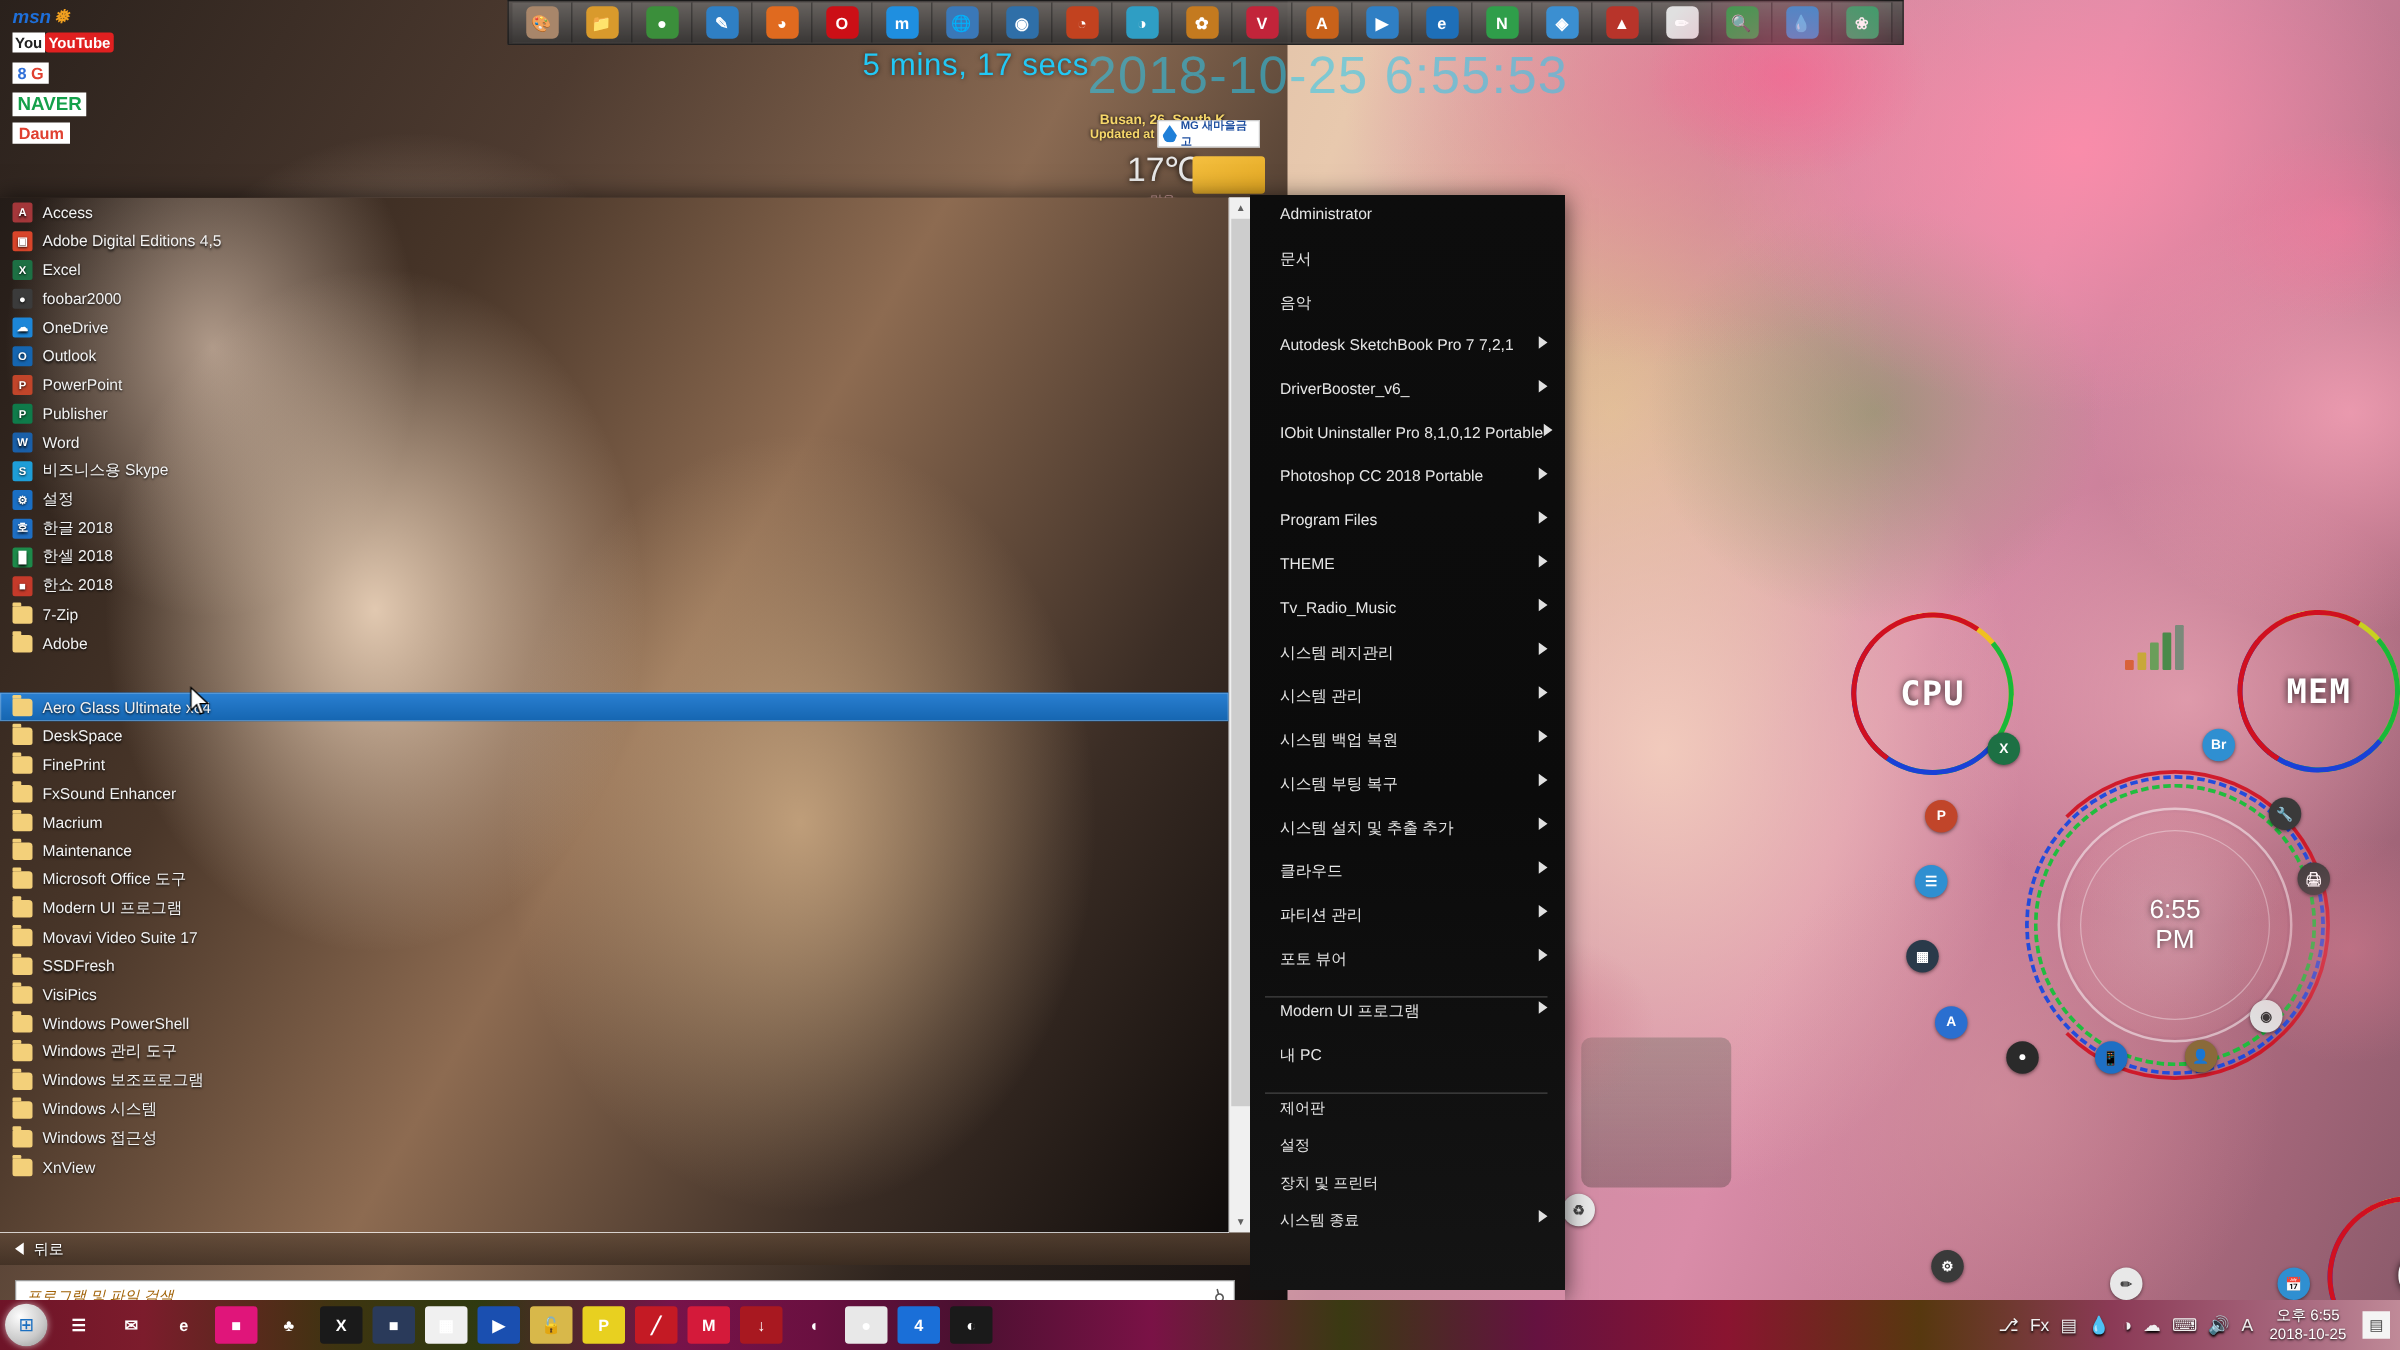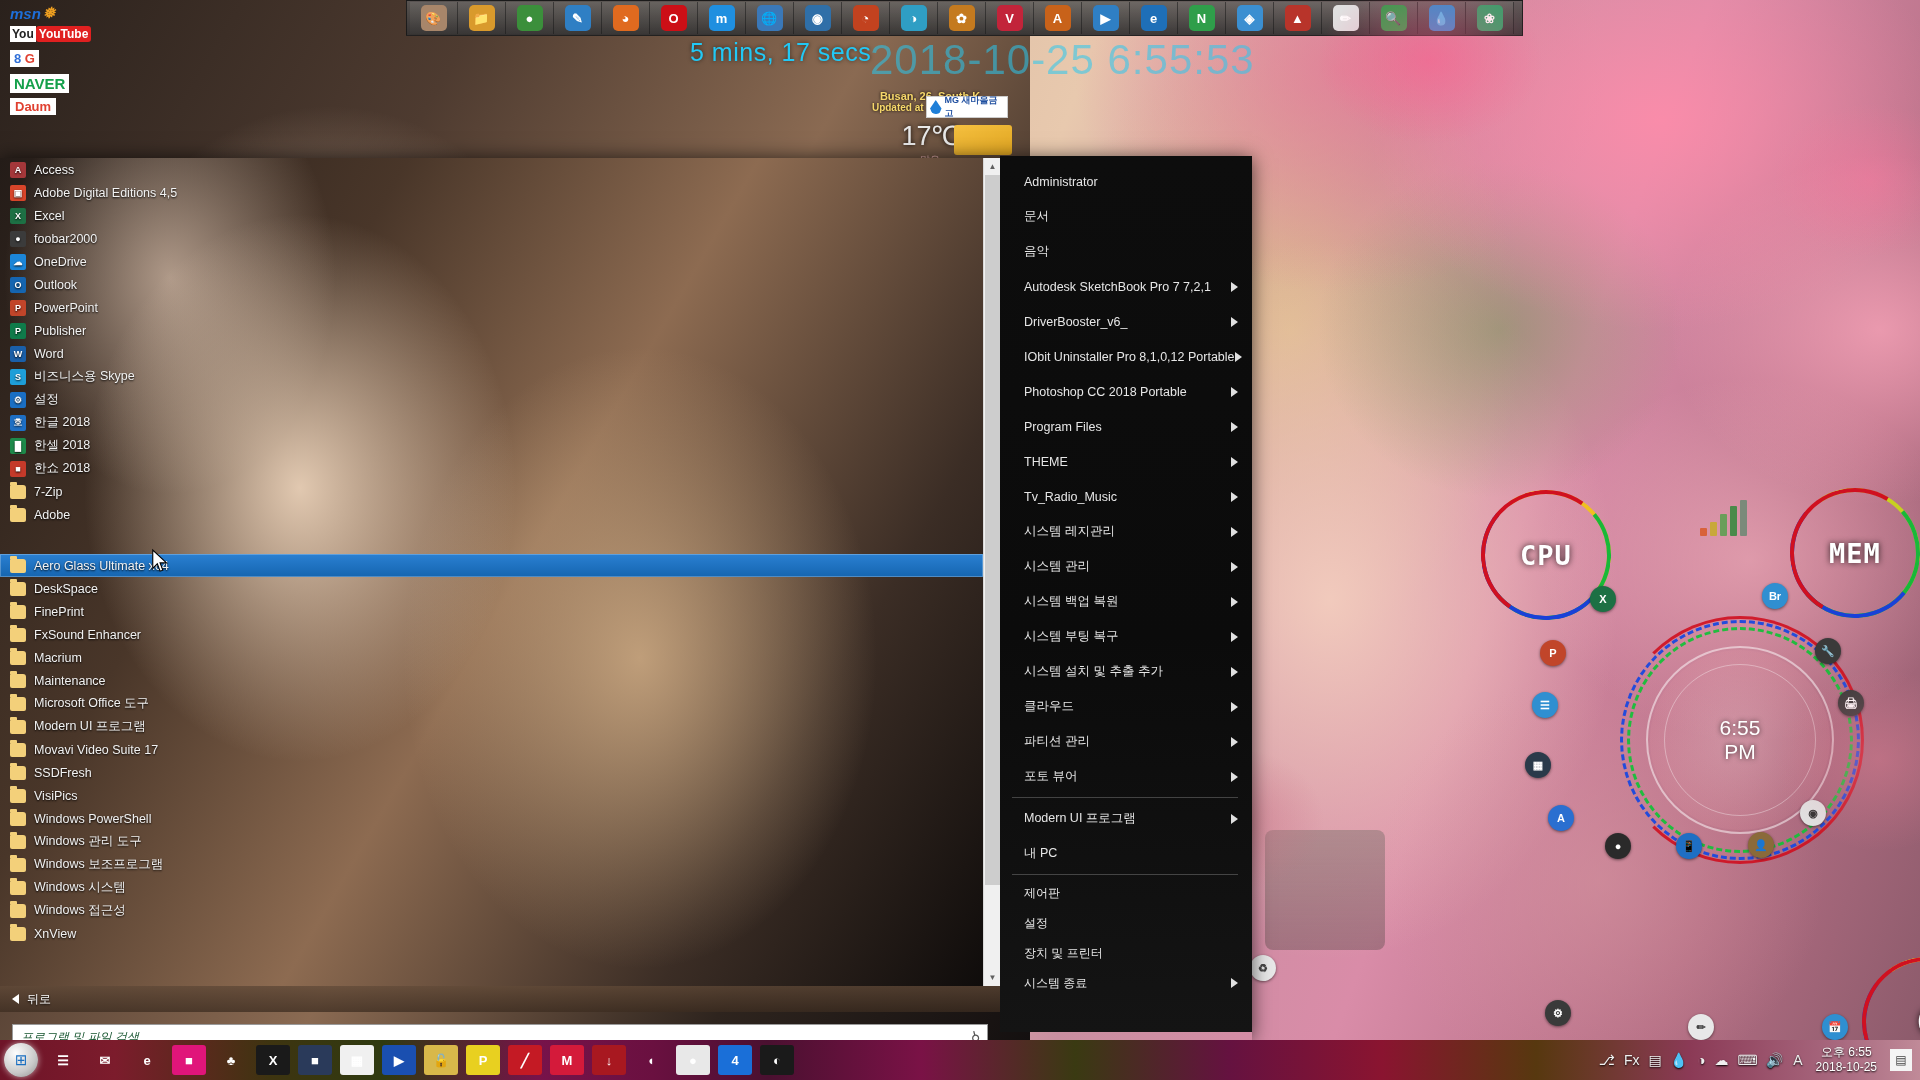--- a/index.html
+++ b/index.html
@@ -196,30 +196,30 @@
     font-size:12px; color:#ffffff; text-shadow:0 1px 2px #000;
     background: linear-gradient(180deg, rgba(95,72,54,.75), rgba(60,44,32,.75));
   }
   #sm-back .tri { width:0;height:0;border-top:5px solid transparent;border-bottom:5px solid transparent;
                   border-right:7px solid #ffffff;}
   #sm-search {
     position:absolute; left:12px; top:866px; width:976px; height:26px;
     background:#fff; border:1px solid #9a9a9a; display:flex; align-items:center;
     padding:0 8px; justify-content:space-between;
   }
-  #sm-search .ph { font-size:12px; color:#14532d; font-style:italic; }
+  #sm-search .ph { font-size:12px; color:#a16207; font-style:italic; }
   #sm-search .mag { font-size:14px; color:#555; transform: rotate(-45deg);}
 
   #sm-right {
     position:absolute; left:1000px; top:-2px; width:252px; height:876px;
     background: linear-gradient(180deg, #0d0d0d 0%, #0b0b0b 55%, #141414 100%);
     padding-top:8px;
   }
   .rmenu-item {
-    height:35px; display:flex; align-items:center; justify-content:space-between;
+    height:35px; display:flex; justify-content:space-between;
     padding:0 14px 0 24px; font-size:12.5px; color:#e6e6e6; white-space:nowrap;
   }
   .rmenu-item .rarrow {
     width:0;height:0;border-top:5px solid transparent;border-bottom:5px solid transparent;
     border-left:7px solid #e0e0e0;
   }
   .rmenu-sep { height:1px; margin:3px 14px 3px 12px; background:rgba(255,255,255,.22); }
   .rmenu-item.small { height:30px; font-size:12px; }
 
   

